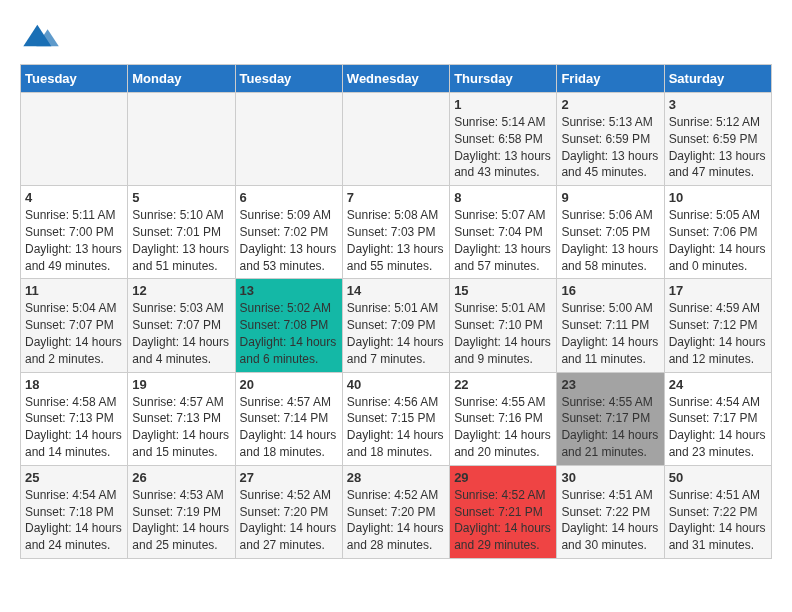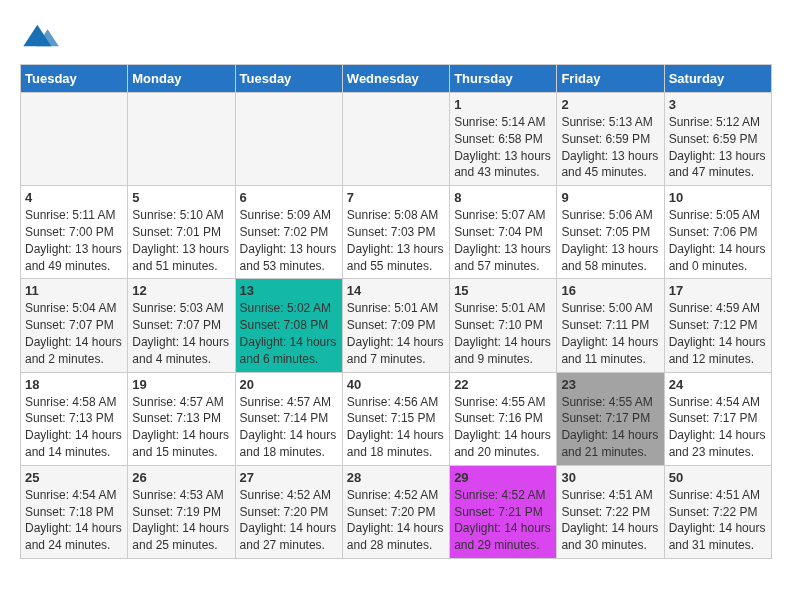--- a/index.html
+++ b/index.html
@@ -229,21 +229,21 @@
           <div class="day-info">Sunrise: 4:53 AM<br>Sunset: 7:19 PM<br>Daylight: 14 hours and 25 minutes.</div>
         </td>
         <td style="background-color: rgb(245, 245, 245);">
           <div class="day-number">27</div>
           <div class="day-info">Sunrise: 4:52 AM<br>Sunset: 7:20 PM<br>Daylight: 14 hours and 27 minutes.</div>
         </td>
         <td style="background-color: rgb(245, 245, 245);">
           <div class="day-number">28</div>
           <div class="day-info">Sunrise: 4:52 AM<br>Sunset: 7:20 PM<br>Daylight: 14 hours and 28 minutes.</div>
         </td>
-        <td style="background-color: #d946ef; margin-top: 8px;">
+        <td style="background-color: #ef4444; margin-top: 8px;">
           <div class="day-number">29</div>
           <div class="day-info">Sunrise: 4:52 AM<br>Sunset: 7:21 PM<br>Daylight: 14 hours and 29 minutes.</div>
         </td>
         <td style="background-color: rgb(245, 245, 245);">
           <div class="day-number">30</div>
           <div class="day-info">Sunrise: 4:51 AM<br>Sunset: 7:22 PM<br>Daylight: 14 hours and 30 minutes.</div>
         </td>
         <td style="background-color: rgb(245, 245, 245);">
           <div class="day-number">50</div>
           <div class="day-info">Sunrise: 4:51 AM<br>Sunset: 7:22 PM<br>Daylight: 14 hours and 31 minutes.</div>

